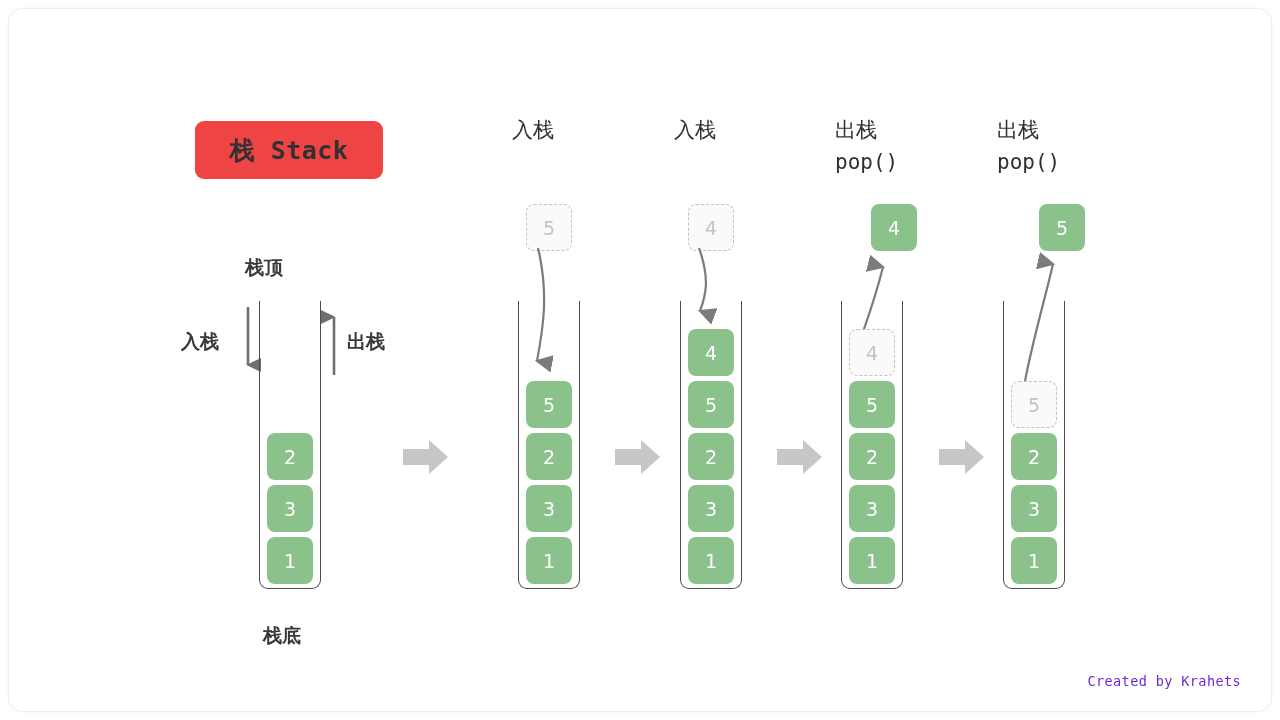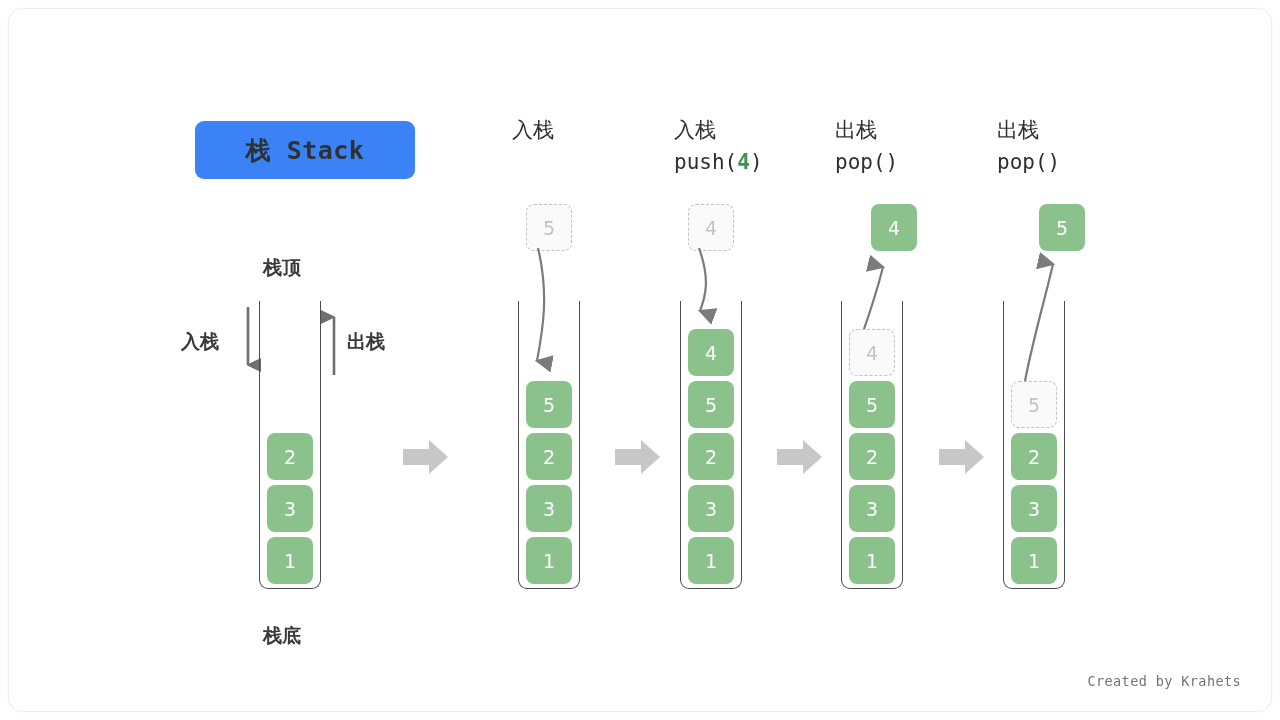--- a/index.html
+++ b/index.html
@@ -17,41 +17,41 @@
     border: 1px solid #eceded;
     border-radius: 14px;
     box-shadow: 0 0 3px rgba(0,0,0,0.05);
     overflow: hidden;
   }
 
   
   #title-badge {
     position: absolute;
     left: 186px; top: 112px;
-    width: 220px; height: 58px;
-    background: #3b82f6;
+    width: 188px; height: 58px;
+    background: #ef4444;
     border-radius: 9px;
     display: flex; align-items: center; justify-content: center;
     font-family: "DejaVu Sans Mono", monospace;
     font-weight: bold;
     font-size: 25px;
     color: #313131;
     letter-spacing: 0.5px;
   }
 
   
   .cn-label {
     position: absolute;
     font-family: "Liberation Sans", sans-serif;
     font-weight: bold;
     font-size: 19px;
     color: #3a3a3a;
     white-space: nowrap;
   }
-  #label-top  { left: 254px; top: 246px; }
+  #label-top  { left: 236px; top: 246px; }
   #label-bottom { left: 254px; top: 614px; }
   #label-push { left: 172px; top: 320px; }
   #label-pop  { left: 338px; top: 320px; }
 
   .vert-arrow { position: absolute; }
 
   
   .column { position: absolute; top: 0; width: 120px; height: 704px; }
 
   .col-header {
@@ -107,21 +107,21 @@
   .flow-arrow { position: absolute; top: 428px; }
 
   
   #curves { position: absolute; left:0; top:0; width:1264px; height:704px; pointer-events:none; }
 
   #credit {
     position: absolute;
     right: 30px; bottom: 22px;
     font-family: "DejaVu Sans Mono", monospace;
     font-size: 13.5px;
-    color: #737373;
+    color: #6d28d9;
     letter-spacing: 0.4px;
     margin-left: 11px;
   }
 </style>
 </head>
 <body>
 
 <div id="card">
 
   <div id="title-badge">
@@ -166,21 +166,20 @@
     <div class="container-u" style="left:6px; top:292px;"></div>
     <div class="cell filled" style="left:14px; top:372px;">5</div>
     <div class="cell filled" style="left:14px; top:424px;">2</div>
     <div class="cell filled" style="left:14px; top:476px;">3</div>
     <div class="cell filled" style="left:14px; top:528px;">1</div>
   </div>
 
   <div class="column" style="left:665px;">
     <div class="col-header">
       <div class="cn">入栈</div>
-      <div><span>push(</span><span class="num-hl">4</span><span>)</span></div>
     </div>
     <div class="cell ghost" style="left:14px; top:195px;">4</div>
     <div class="container-u" style="left:6px; top:292px;"></div>
     <div class="cell filled" style="left:14px; top:320px;">4</div>
     <div class="cell filled" style="left:14px; top:372px;">5</div>
     <div class="cell filled" style="left:14px; top:424px;">2</div>
     <div class="cell filled" style="left:14px; top:476px;">3</div>
     <div class="cell filled" style="left:14px; top:528px;">1</div>
   </div>
 

